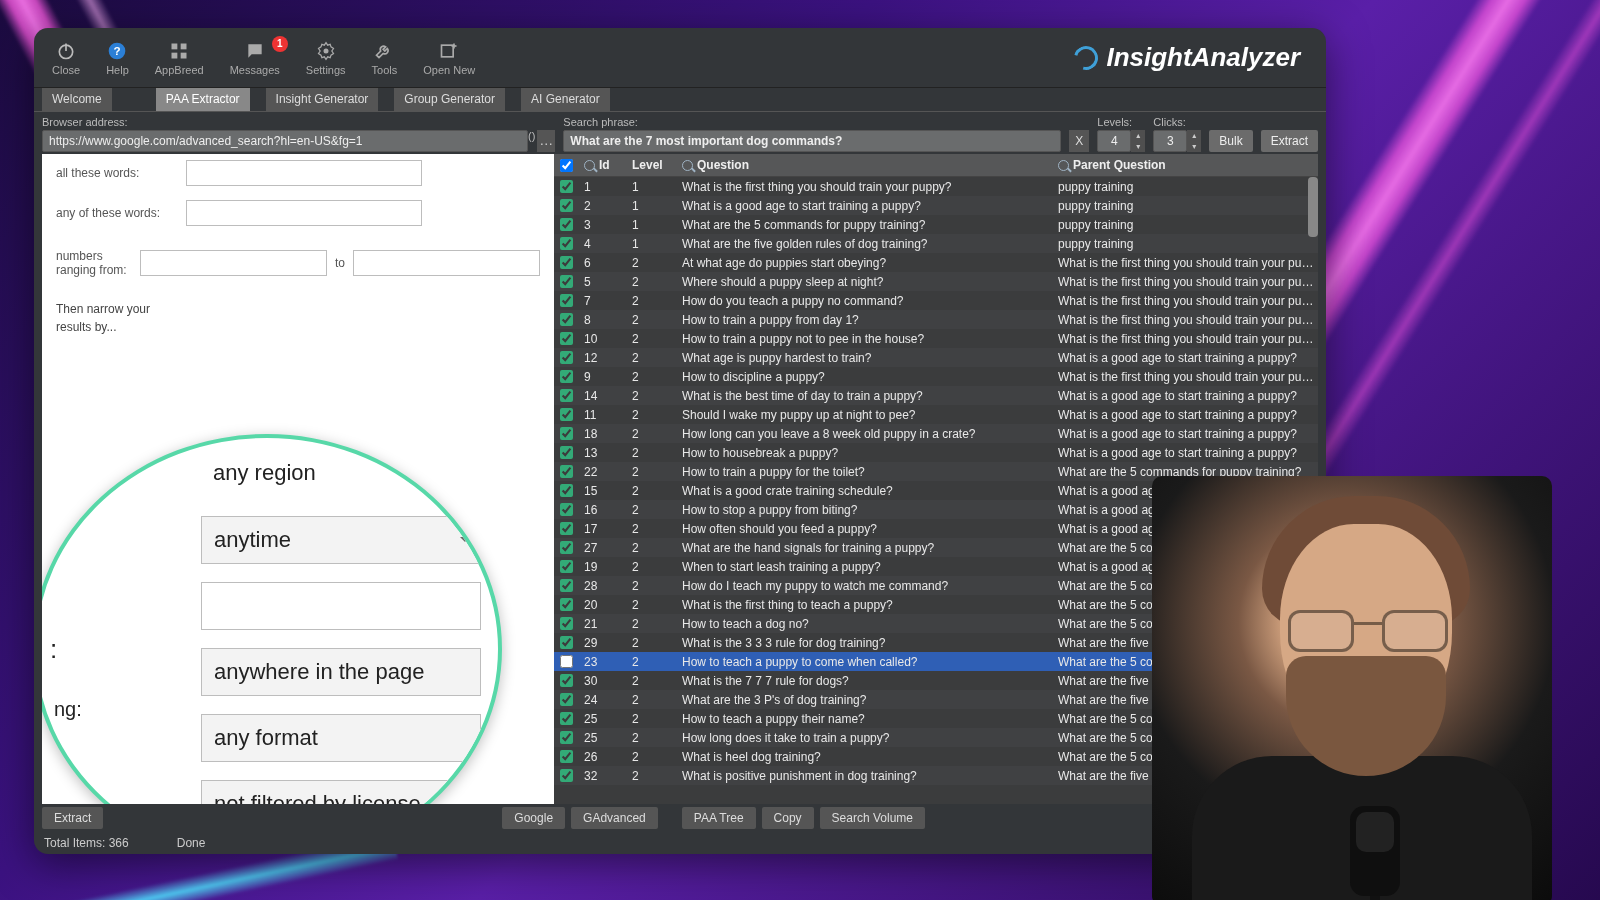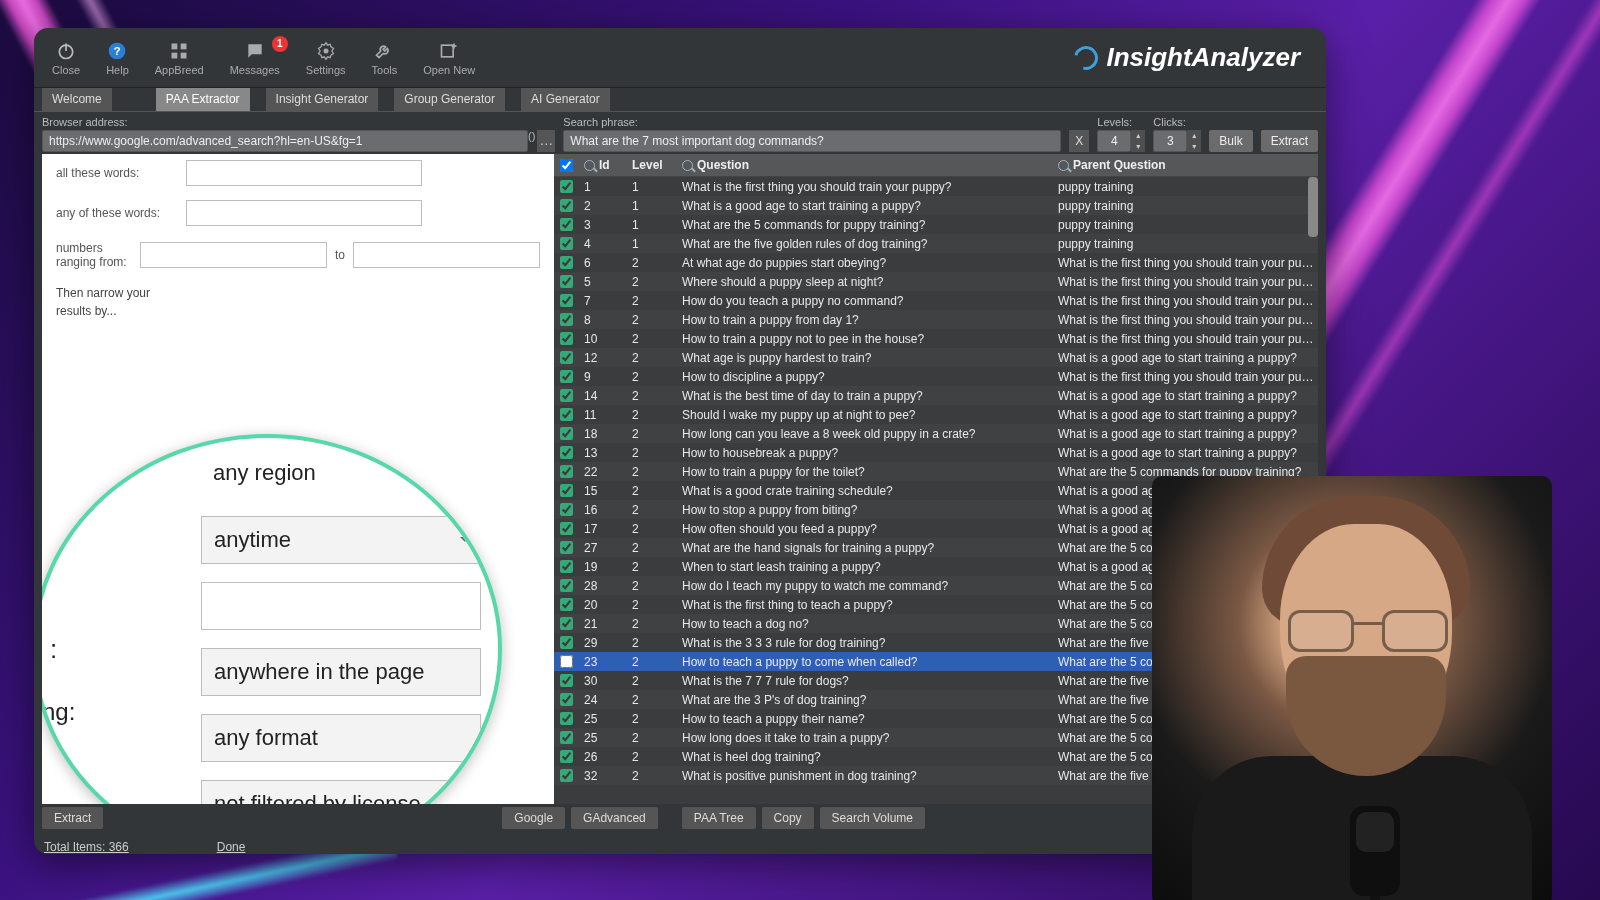--- a/index.html
+++ b/index.html
@@ -45,36 +45,36 @@
 
 .controls { display:flex; padding:4px 8px 0; gap:8px; font-size:11px; color:#bbb; }
 .ctrl-left { flex:0 0 512px; }
 .ctrl-label { display:block; margin-bottom:2px; }
 .urlbar, .searchbar, .numbox {
   background:#6a6c6d; border:1px solid #555; color:#eee; font-size:12px; padding:3px 6px; border-radius:2px;
 }
 .urlbar { width:486px; }
 .dots { width:18px; text-align:center; background:#555; font-size:14px; line-height:20px; color:#ccc; margin-left:2px; }
 .search-wrap { flex:1; }
-.searchbar { width:100%; }
+.searchbar { width:100%;font-weight:bold; }
 .stepper { display:flex; flex-direction:column; }
 .stepper .numwrap { display:flex; }
 .numbox { width:34px; text-align:center; }
 .spin { width:14px; display:flex; flex-direction:column; }
 .spin span { height:11px; background:#4f4f4f; font-size:8px; color:#ccc; text-align:center; line-height:11px; cursor:pointer; }
 .xbtn { width:20px; height:22px; background:#555; color:#ddd; text-align:center; line-height:22px; font-size:12px; cursor:pointer; margin-top:14px; }
 .btn { padding:4px 10px; background:#6b6b6b; color:#eee; font-size:12px; border-radius:2px; cursor:pointer; margin-top:14px; }
 
 .body { flex:1; display:flex; overflow:hidden; padding:2px 8px 0; gap:0; }
 .left-pane { width:512px; background:#fff; color:#222; font-size:12px; position:relative; overflow:hidden; }
 .adv-form { padding:6px 14px; }
 .adv-row { display:flex; align-items:center; margin-bottom:14px; }
 .adv-row label { width:130px; color:#555; }
 .adv-input { flex:0 0 236px; height:26px; border:1px solid #bdbdbd; background:#fff; padding:0 4px; }
-.adv-to { margin:8px 8px; color:#555; }
+.adv-to { margin:16px 8px; color:#555; }
 .adv-input.sm { flex:0 0 100px; }
 .then-narrow { color:#444; font-size:12px; line-height:1.5; }
 .links { margin-top:6px; }
 .links a { display:block; color:#1a0dab; font-size:12px; margin-bottom:3px; text-decoration:none; }
 
 
 .mag {
   position:absolute; left:-10px; top:280px; width:470px; height:430px;
   border:4px solid #57d8a8; border-radius:50%; background:#fff;
   box-shadow: 0 3px 14px rgba(0,0,0,.25), inset 0 0 0 2px rgba(255,255,255,.8);
@@ -107,21 +107,21 @@
 .td-chk input { accent-color:#3a7; }
 .td-id { width:48px; padding-left:6px; }
 .td-lvl { width:50px; padding-left:6px; }
 .td-q { flex:1; padding-left:6px; white-space:nowrap; overflow:hidden; text-overflow:ellipsis; }
 .td-pq { width:266px; padding-left:6px; white-space:nowrap; overflow:hidden; text-overflow:ellipsis; }
 .vscroll { position:absolute; right:0; top:0; width:10px; height:60px; background:#888; border-radius:4px; }
 
 .bottom-bar { height:28px; display:flex; align-items:center; gap:6px; padding:0 8px; font-size:12px; background:#333639; }
 .bbtn { padding:4px 12px; background:#555; color:#ddd; border-radius:2px; cursor:pointer; }
 .bottom-bar .spacer { flex:1; }
-.status { height:22px; display:flex; align-items:flex-end; padding:0 10px; font-size:12px; color:#ccc; gap:88px;text-decoration:underline; }
+.status { height:22px; display:flex; align-items:center; padding:0 10px; font-size:12px; color:#ccc; gap:48px; }
 
 .webcam {
   position:absolute; right:48px; bottom:-6px; width:400px; height:430px;
   background: radial-gradient(circle at 48% 34%, #d9b594 0%, #c89a78 18%, #7a5844 30%, #1a1a1a 60%, #0b0b0b 100%);
   border-radius: 10px;
 }
 .face { position:absolute; left:128px; top:48px; width:172px; height:220px;
   background:#d6a885; border-radius:86px 86px 100px 100px / 110px 110px 130px 130px; }
 .hair { position:absolute; left:110px; top:20px; width:208px; height:130px;
   background:#6f4b37; border-radius:100px 100px 40px 40px; }
@@ -289,21 +289,21 @@
         <div class="links">
           <a>Find pages...</a>
           <a>Search pages y...</a>
           <a>Use operators in the se...</a>
           <a>Customize your search settings</a>
         </div>
       </div>
 
       <div class="mag">
         <span class="mag-label" style="left:14px; top:196px; font-size:26px;">:</span>
-        <span class="mag-label" style="left:6px; top:260px; font-size:24px;">ng:</span>
+        <span class="mag-label" style="left:18px; top:260px; font-size:20px;">ng:</span>
         <div class="mag-inner">
           <div class="mag-sel trans">any region</div>
           <div class="mag-sel mag-dd">anytime</div>
           <input class="mag-sel" style="background: rgb(255, 255, 255);">
           <div class="mag-sel">anywhere in the page</div>
           <div class="mag-sel">any format</div>
           <div class="mag-sel">not filtered by license</div>
         </div>
       </div>
     </div>

